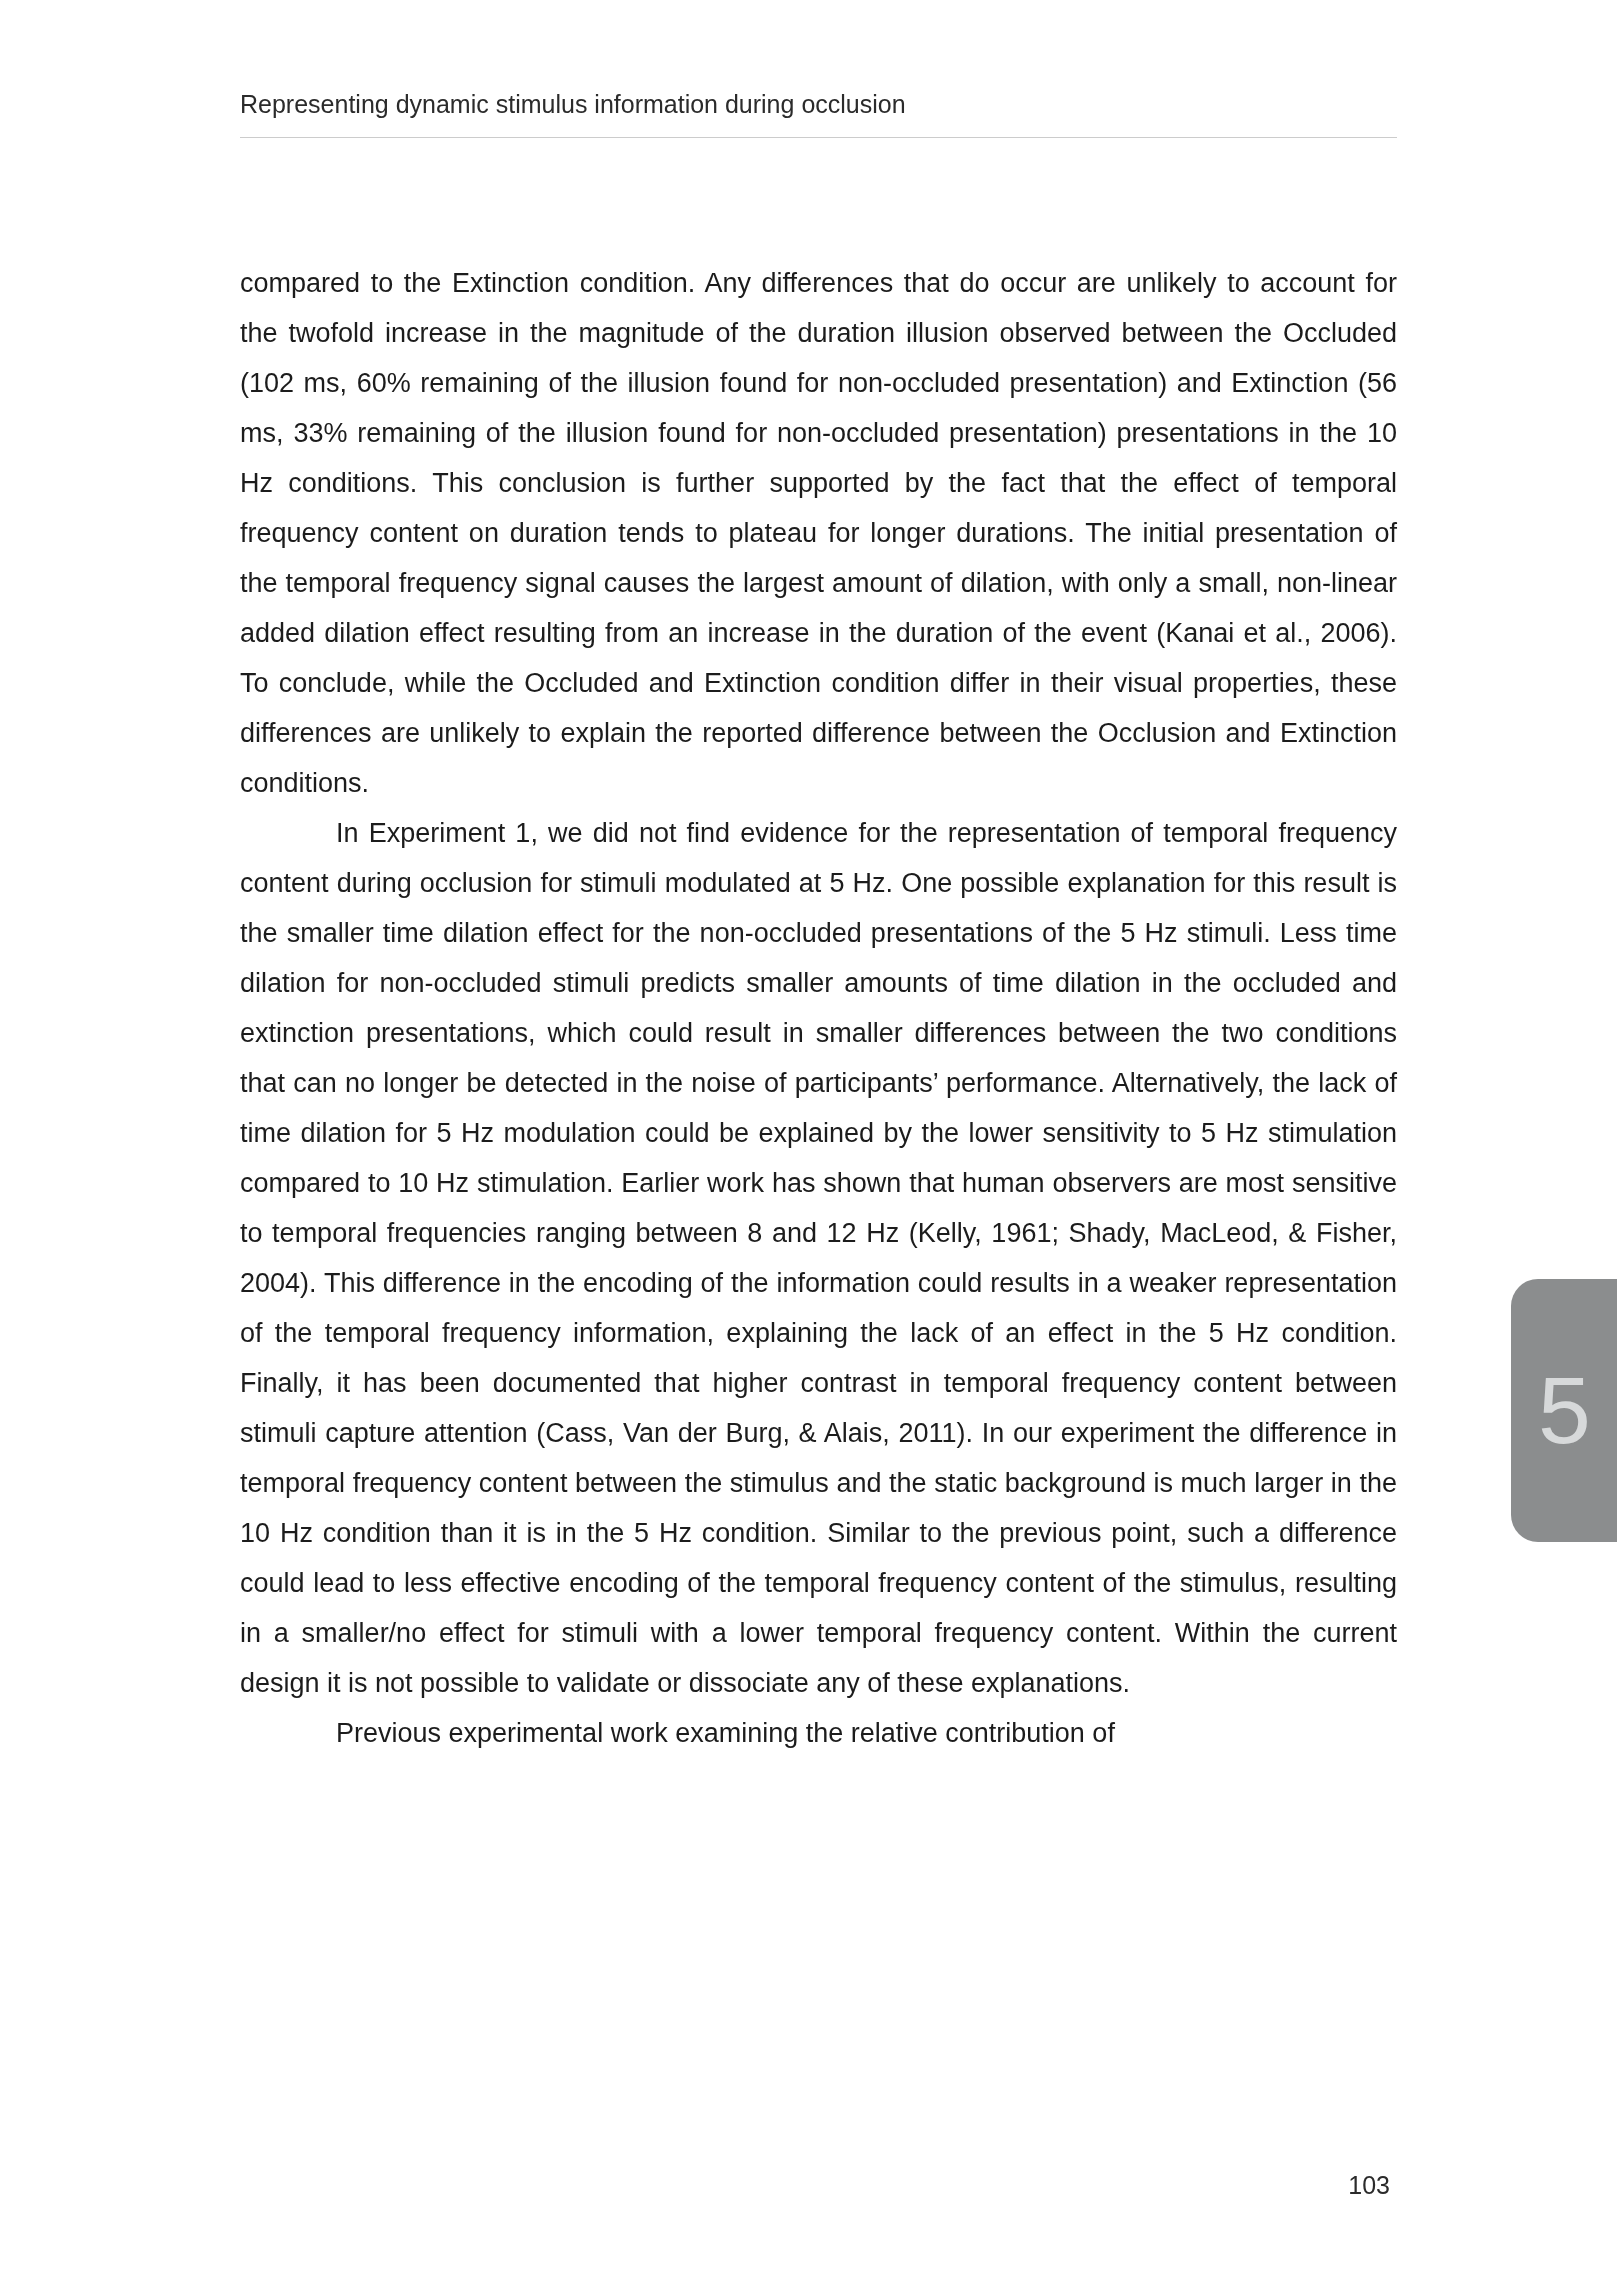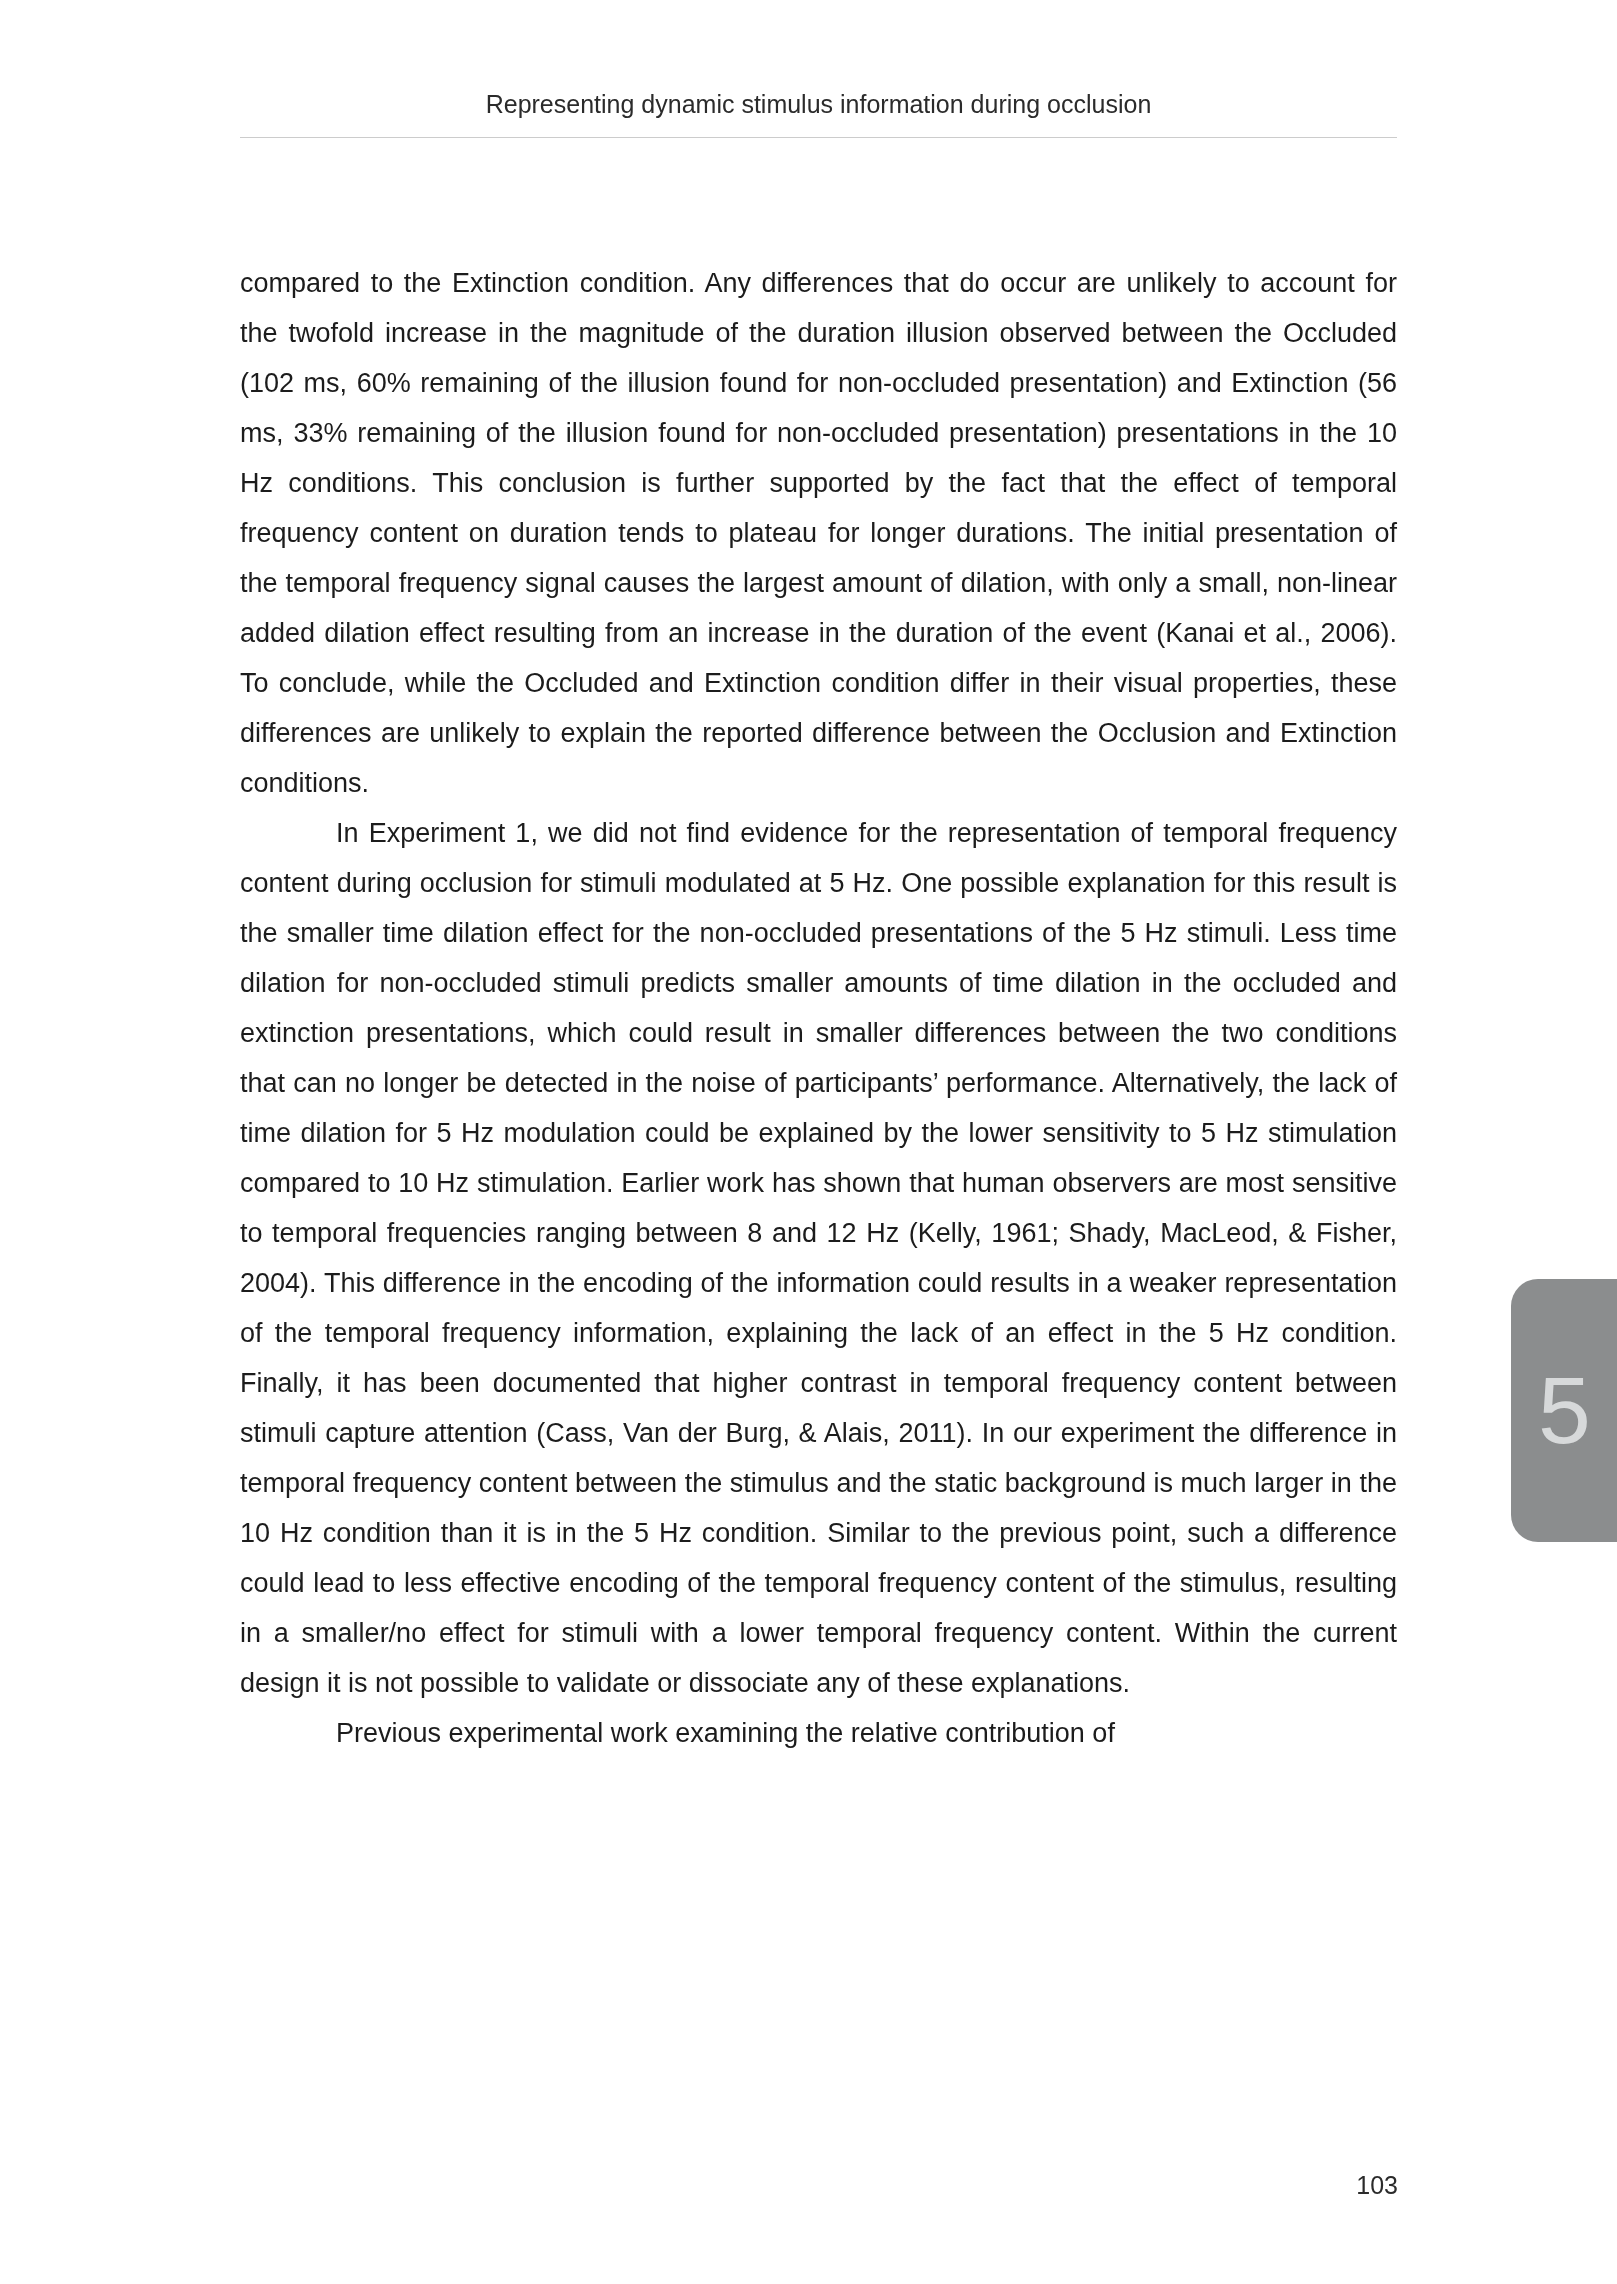--- a/index.html
+++ b/index.html
@@ -12,21 +12,21 @@
     font-family: "Liberation Sans", sans-serif;
     overflow: hidden;
   }
   .content-column {
     position: absolute;
     left: 240px;
     width: 1157px;
     top: 90px;
   }
   .running-header {
-    text-align: center;
+    text-align: left;
     font-size: 25px;
     color: #2b2b2b;
     padding-bottom: 18px;
     border-bottom: 1.5px solid #cccccc;
   }
   .body-text {
     margin-top: 120px;
     font-size: 27px;
     line-height: 50px;
     color: #1c1c1c;
@@ -48,21 +48,21 @@
   }
   .chapter-tab .num {
     font-size: 95px;
     font-weight: 300;
     color: #d7d9da;
     line-height: 1;
   }
   .page-number {
     position: absolute;
     top: 2171px;
-    right: 220px;
+    right: 228px;
     font-size: 25px;
     color: #2b2b2b;
   }
 </style>
 </head>
 <body>
 
 <div class="page">
 
   <div class="content-column">

